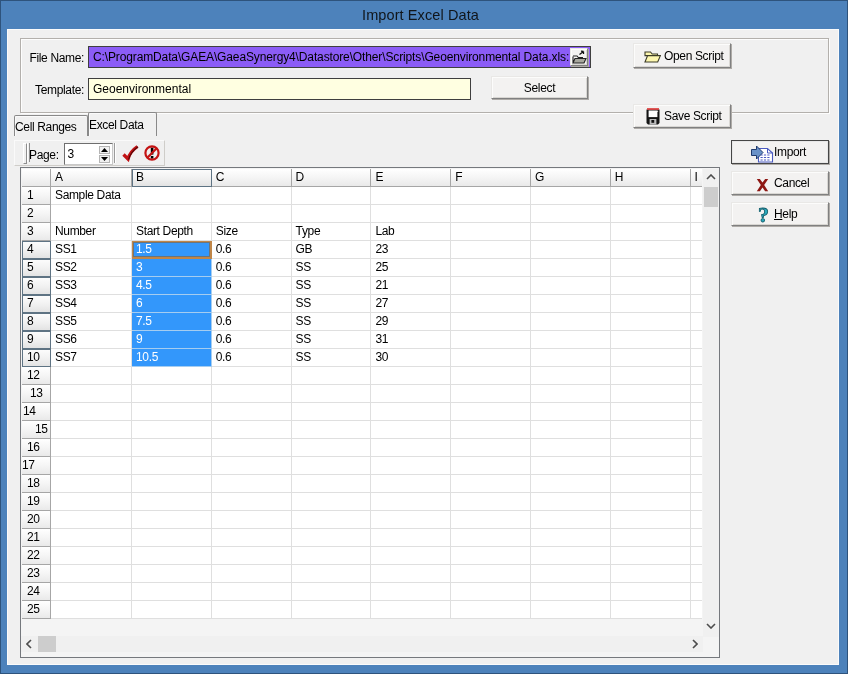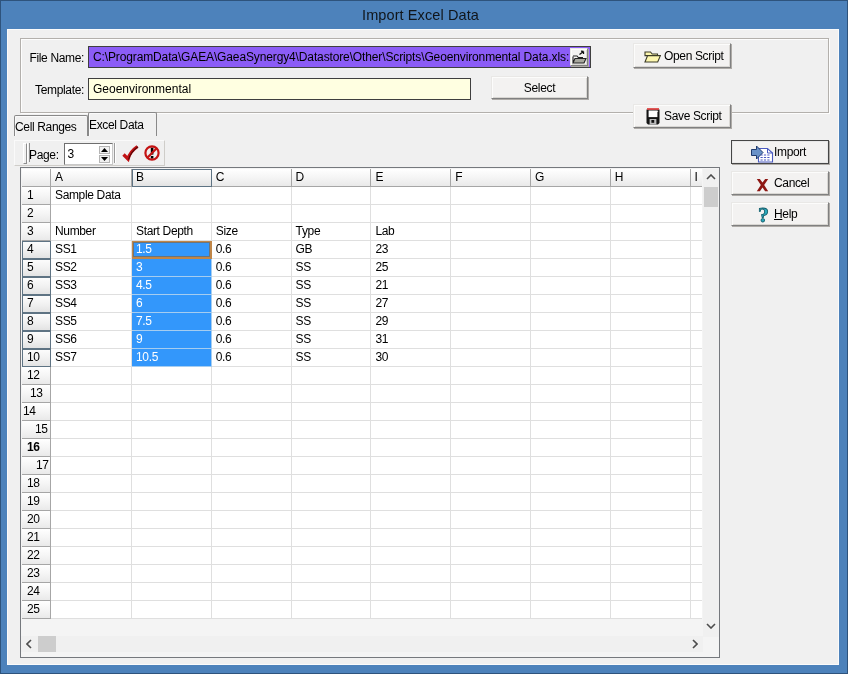--- a/index.html
+++ b/index.html
@@ -314,33 +314,33 @@
               <td></td>
               <td></td>
               <td></td>
               <td></td>
               <td></td>
               <td></td>
               <td></td>
               <td></td>
             </tr>
             <tr>
-              <td class="hdr" style="padding-left:5px;font-weight:bold;">16</td>
-              <td></td>
-              <td></td>
-              <td></td>
-              <td></td>
-              <td></td>
-              <td></td>
-              <td></td>
-              <td></td>
-              <td></td>
-            </tr>
-            <tr>
-              <td class="hdr" style="padding-left:14px;">17</td>
+              <td class="hdr" style="padding-left:5px;">16</td>
+              <td></td>
+              <td></td>
+              <td></td>
+              <td></td>
+              <td></td>
+              <td></td>
+              <td></td>
+              <td></td>
+              <td></td>
+            </tr>
+            <tr>
+              <td class="hdr" style="padding-left:0;">17</td>
               <td></td>
               <td></td>
               <td></td>
               <td></td>
               <td></td>
               <td></td>
               <td></td>
               <td></td>
               <td></td>
             </tr>

